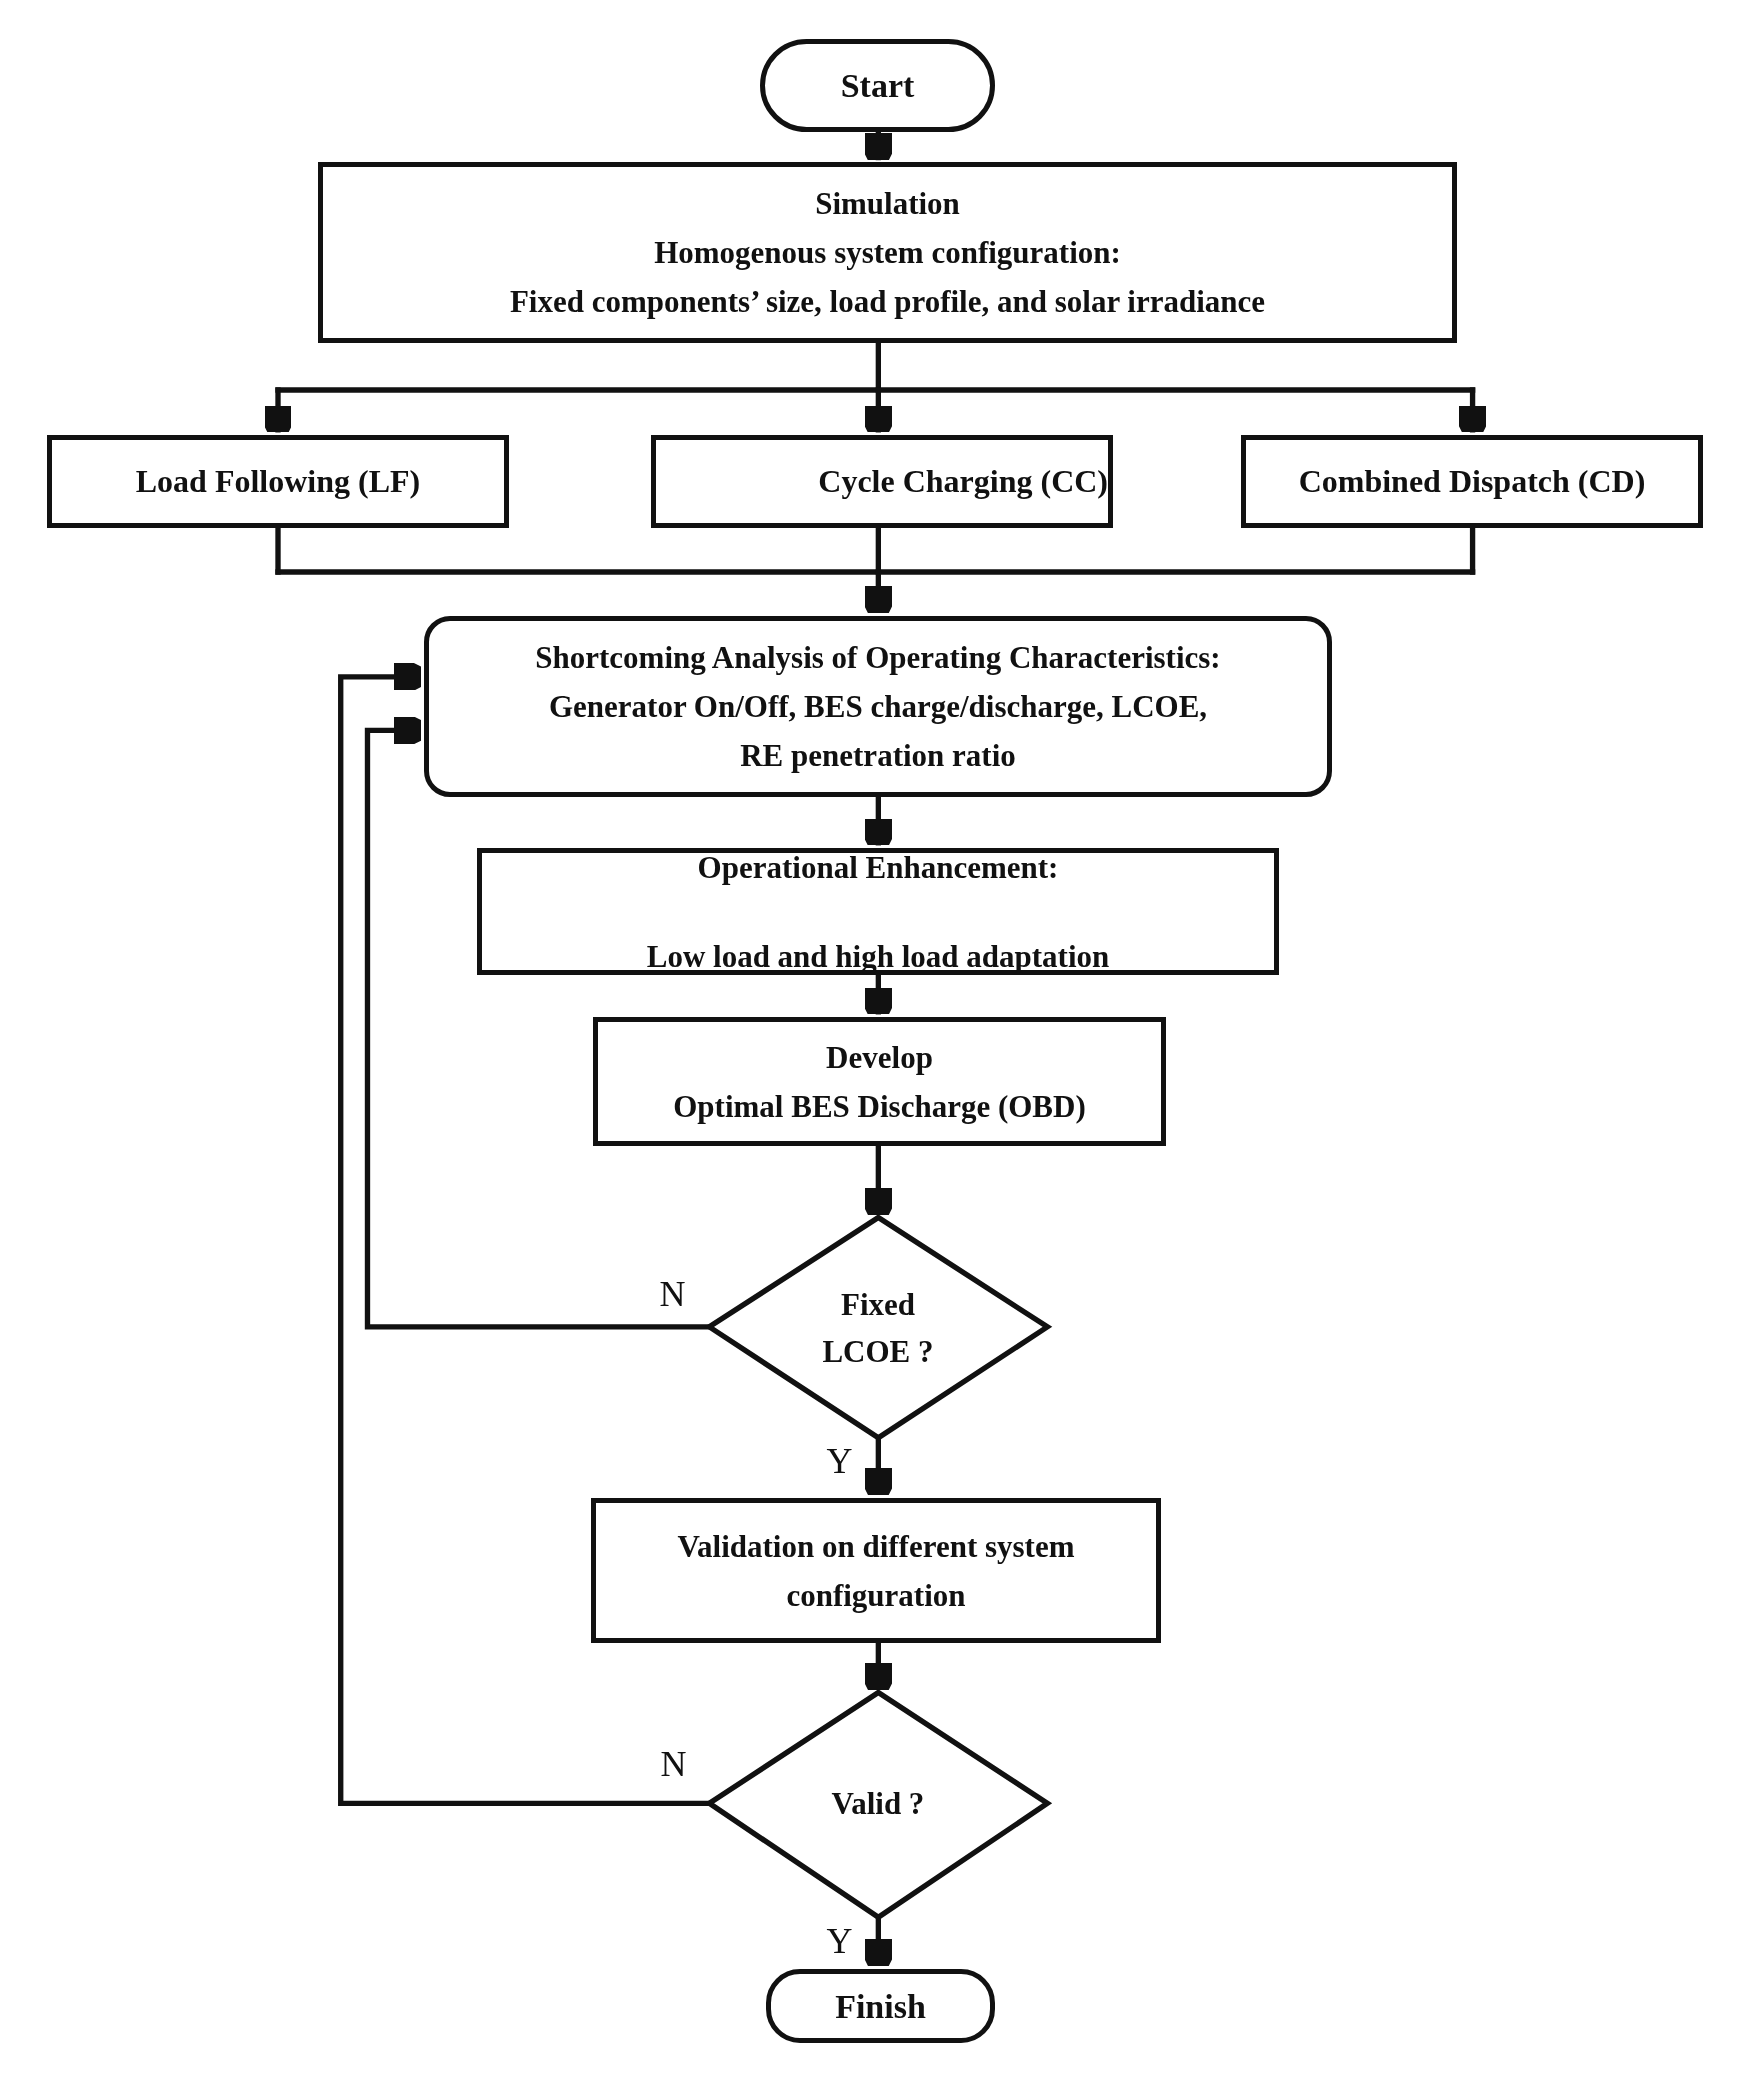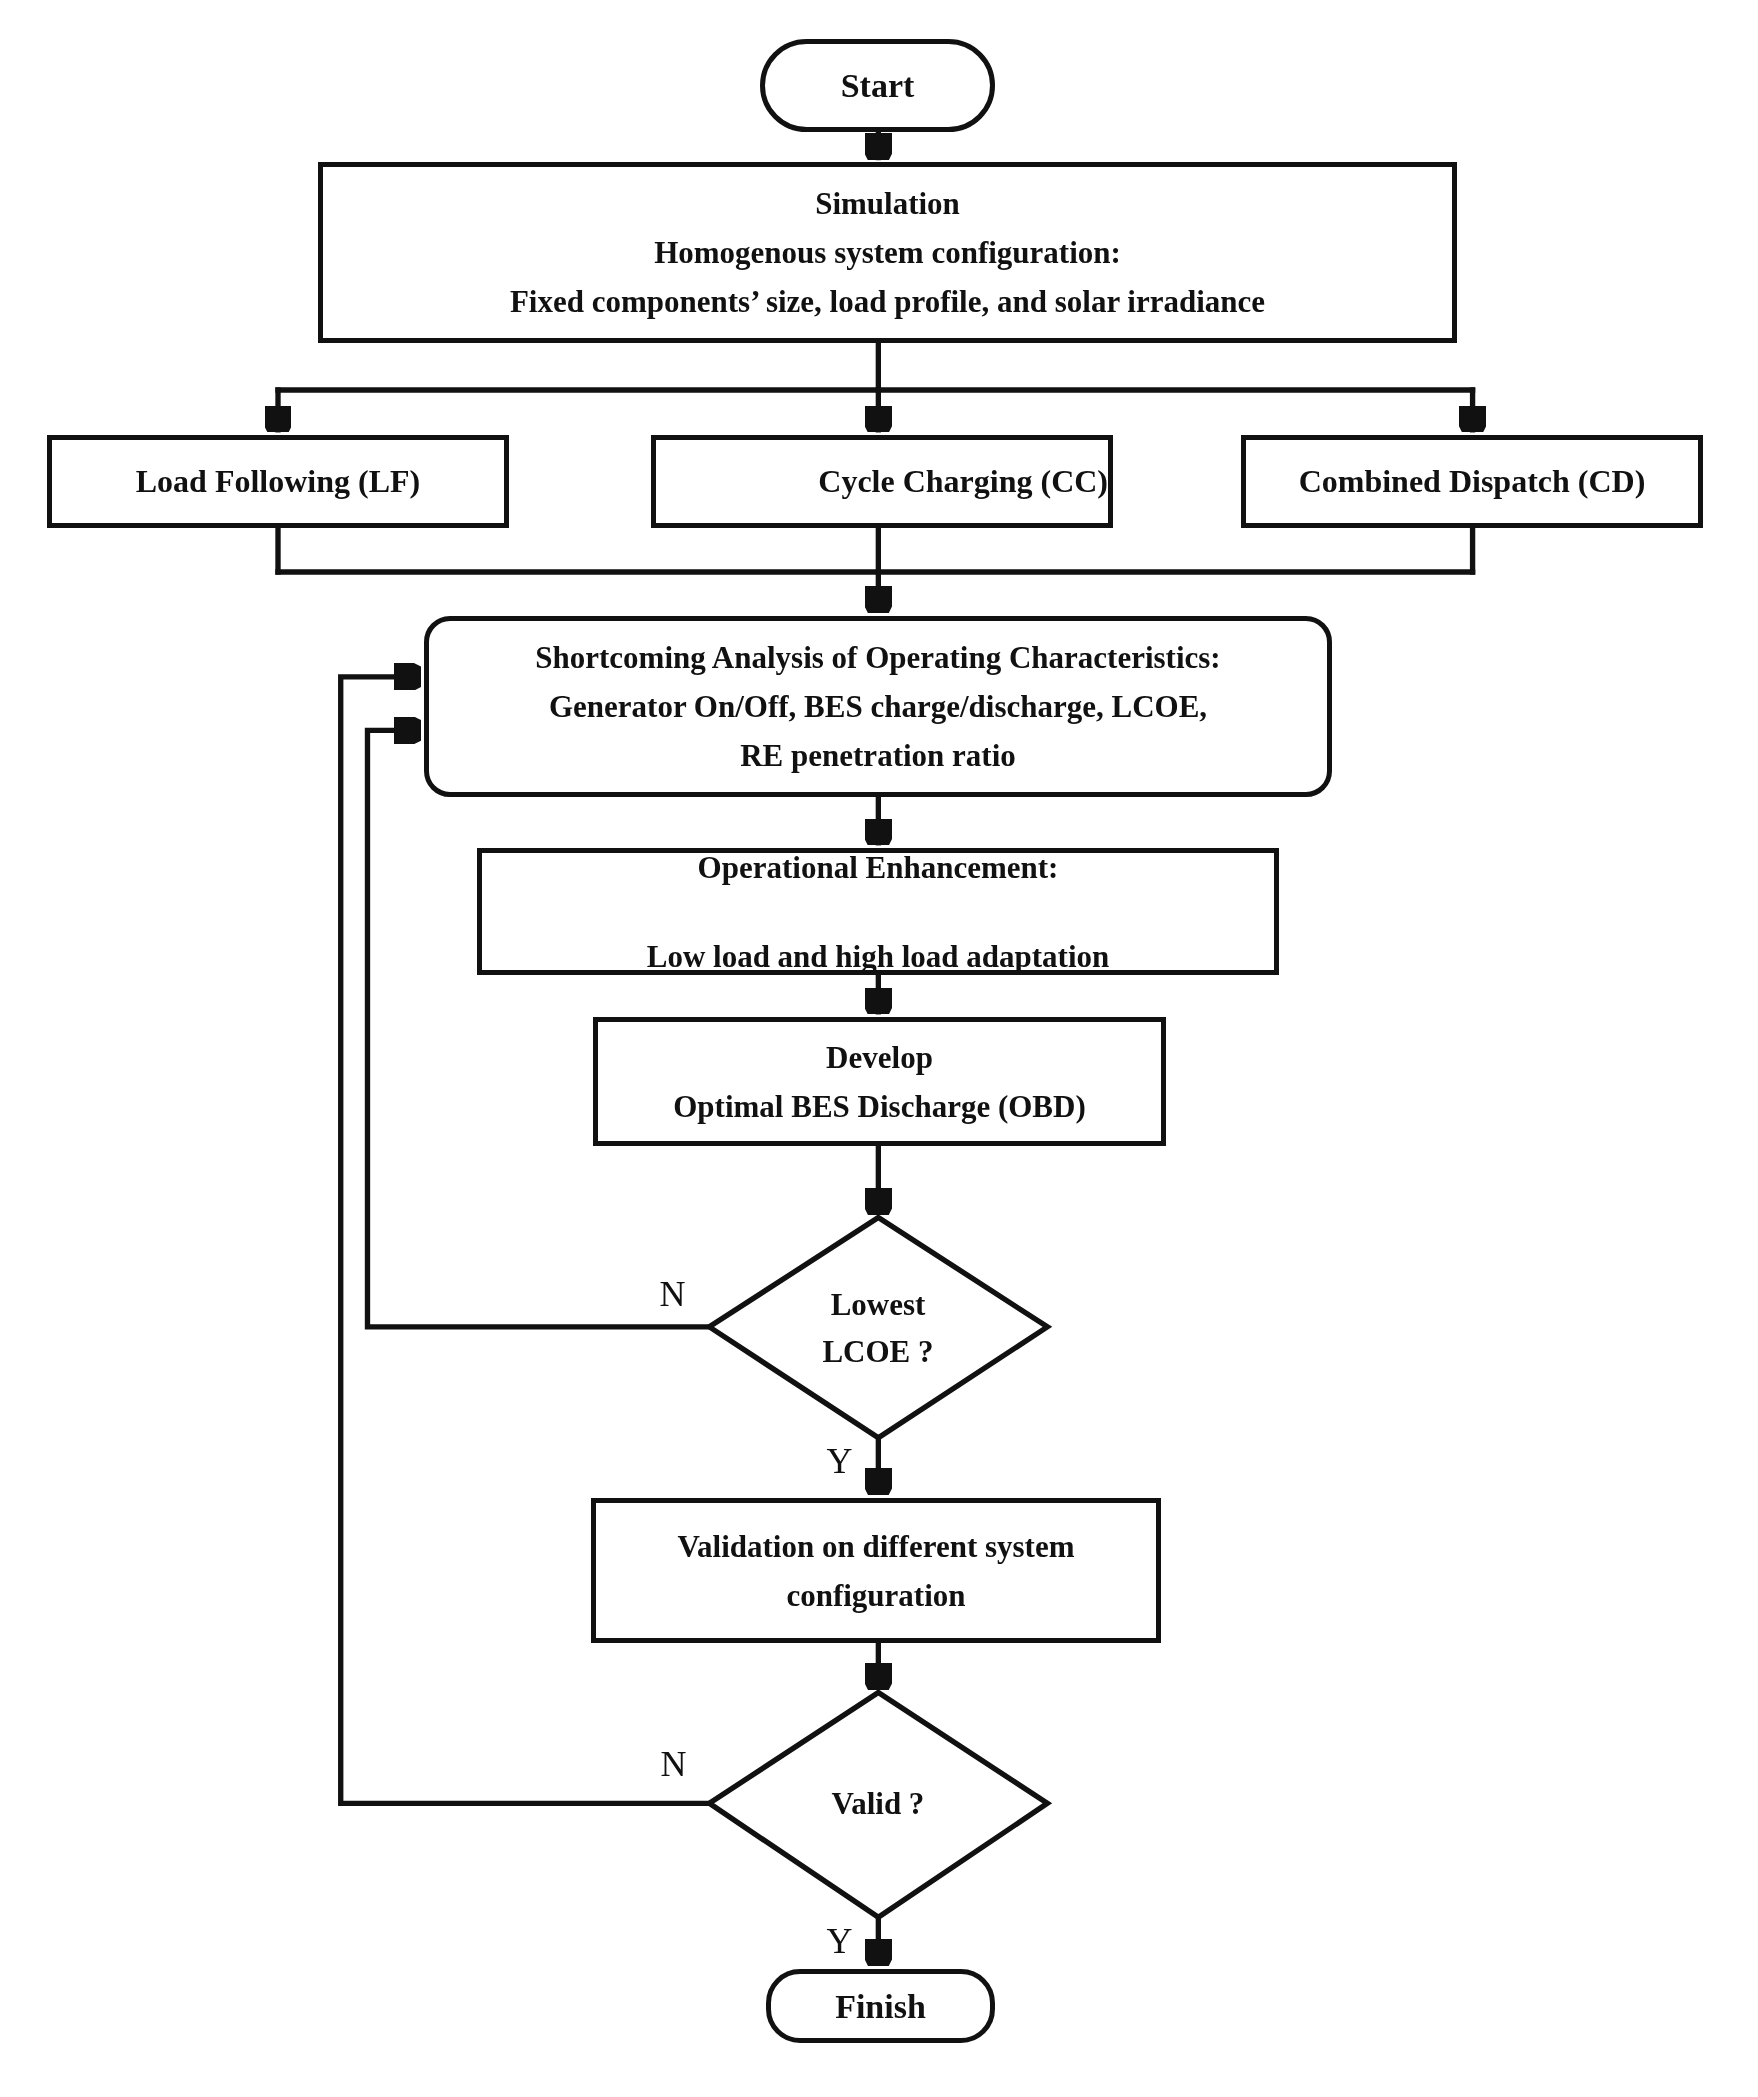--- a/index.html
+++ b/index.html
@@ -129,21 +129,21 @@
     <div>Operational Enhancement:</div>
     <div>Low load and high load adaptation</div>
   </div>
 
   <div class="node" style="left:593px;top:1017px;width:573px;height:129px;">
     <div>Develop</div>
     <div>Optimal BES Discharge (OBD)</div>
   </div>
 
   <div class="dlabel" style="left:725px;top:1268px;width:306px;height:119px;">
-    <div>Lowest</div>
+    <div>Fixed</div>
     <div>LCOE ?</div>
   </div>
 
   <div class="node" style="left:591px;top:1498px;width:570px;height:145px;">
     <div>Validation on different system</div>
     <div>configuration</div>
   </div>
 
   <div class="dlabel" style="left:725px;top:1759px;width:306px;height:89px;">
     <div>Valid ?</div>

